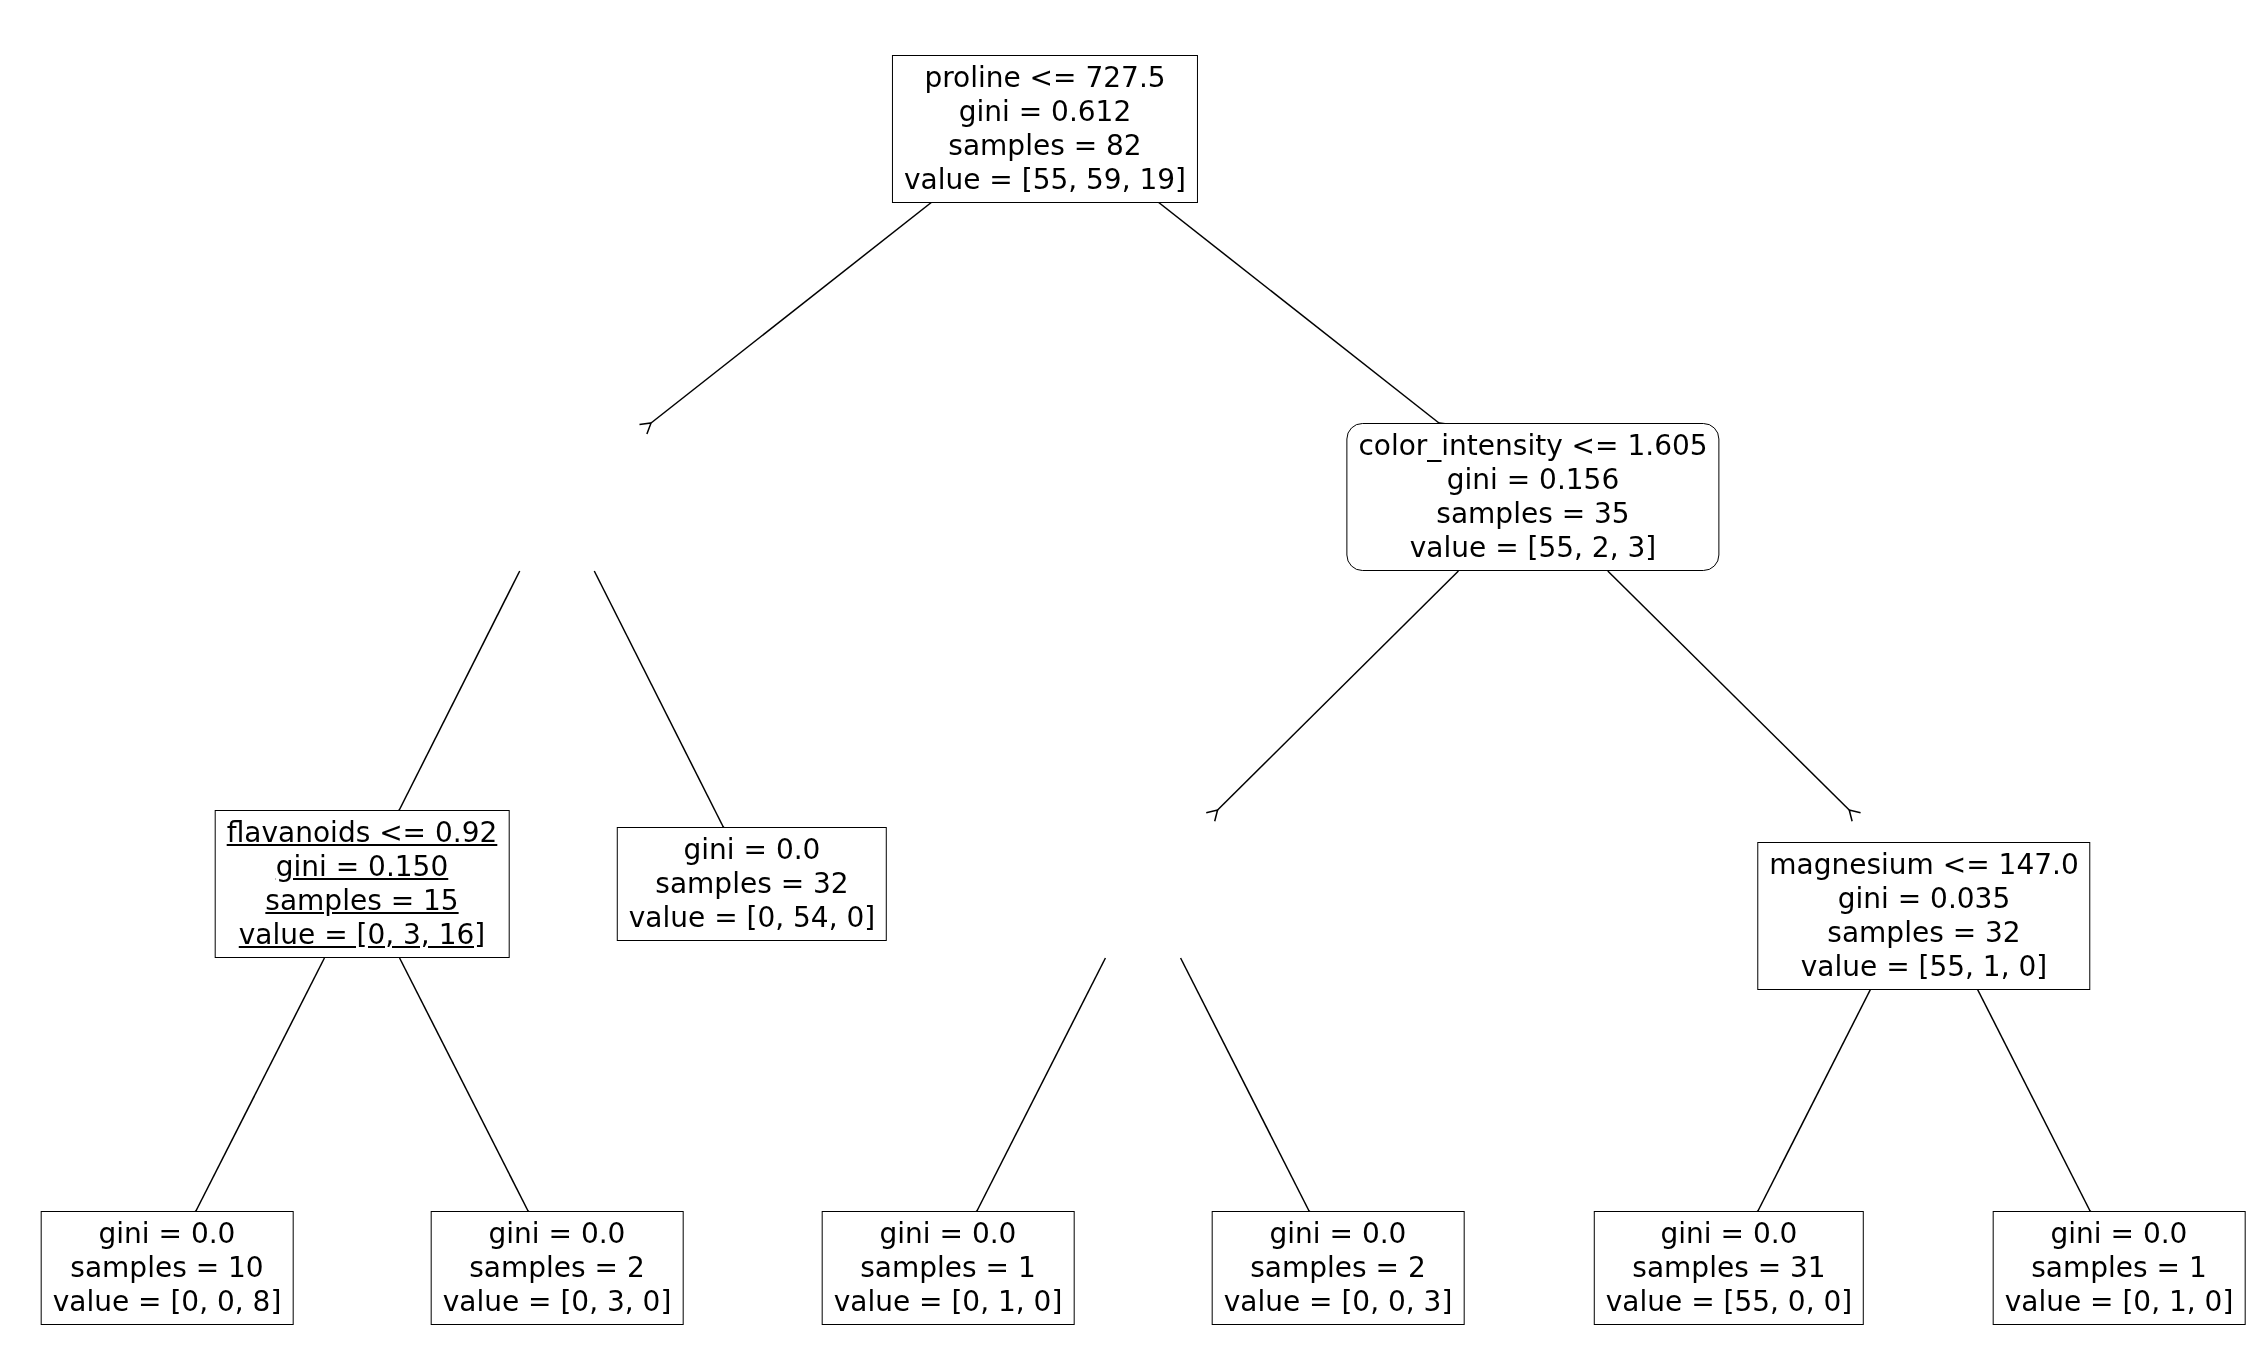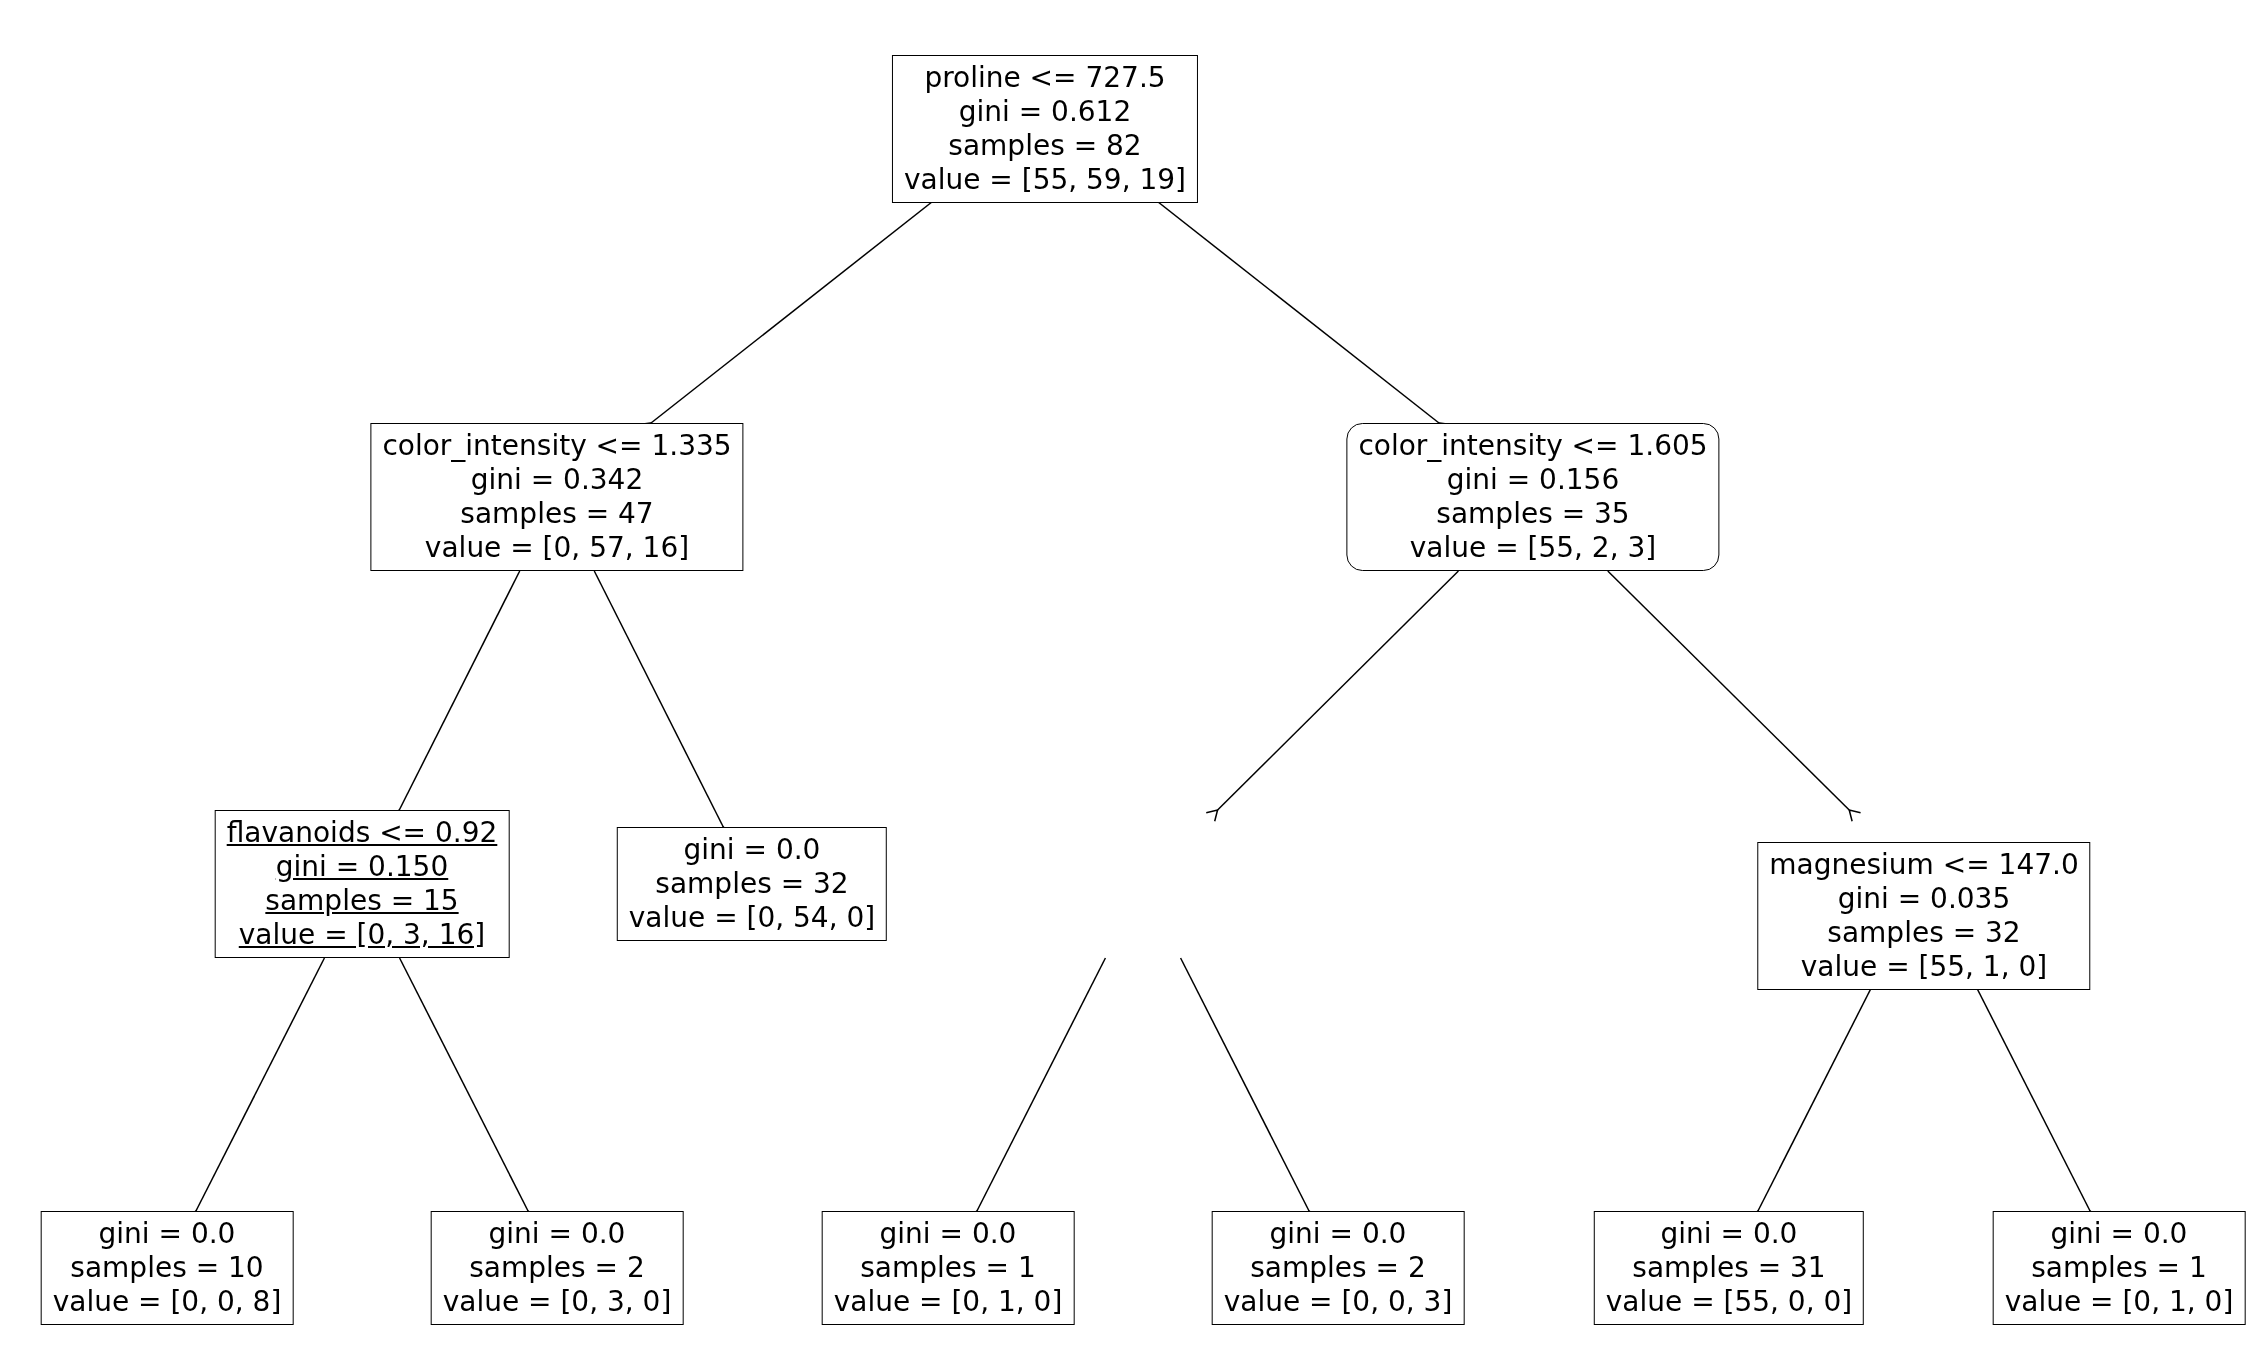--- a/index.html
+++ b/index.html
@@ -68,26 +68,20 @@
         <line x1="1961.578125" y1="958" x2="2090.0546875" y2="1211" stroke="#000000" stroke-width="1.5" marker-end="url(#arrowhead)"></line>
       </g>
   </svg>
 
 <div class="node" style="left: 1045px; top: 113px; margin-top: 16px;">
       <div class="node-line">proline &lt;= 727.5</div>
       <div class="node-line">gini = 0.612</div>
       <div class="node-line">samples = 82</div>
       <div class="node-line">value = [55, 59, 19]</div>
     </div>
-    <div class="node" style="left: 557px; top: 497px;">
-      <div class="node-line">color_intensity &lt;= 1.335</div>
-      <div class="node-line">gini = 0.342</div>
-      <div class="node-line">samples = 47</div>
-      <div class="node-line">value = [0, 57, 16]</div>
-    </div>
     <div class="node" style="left: 362px; top: 884px; text-decoration: underline;">
       <div class="node-line">flavanoids &lt;= 0.92</div>
       <div class="node-line">gini = 0.150</div>
       <div class="node-line">samples = 15</div>
       <div class="node-line">value = [0, 3, 16]</div>
     </div>
     <div class="node" style="left: 167px; top: 1268px;">
       <div class="node-line">gini = 0.0</div>
       <div class="node-line">samples = 10</div>
       <div class="node-line">value = [0, 0, 8]</div>

